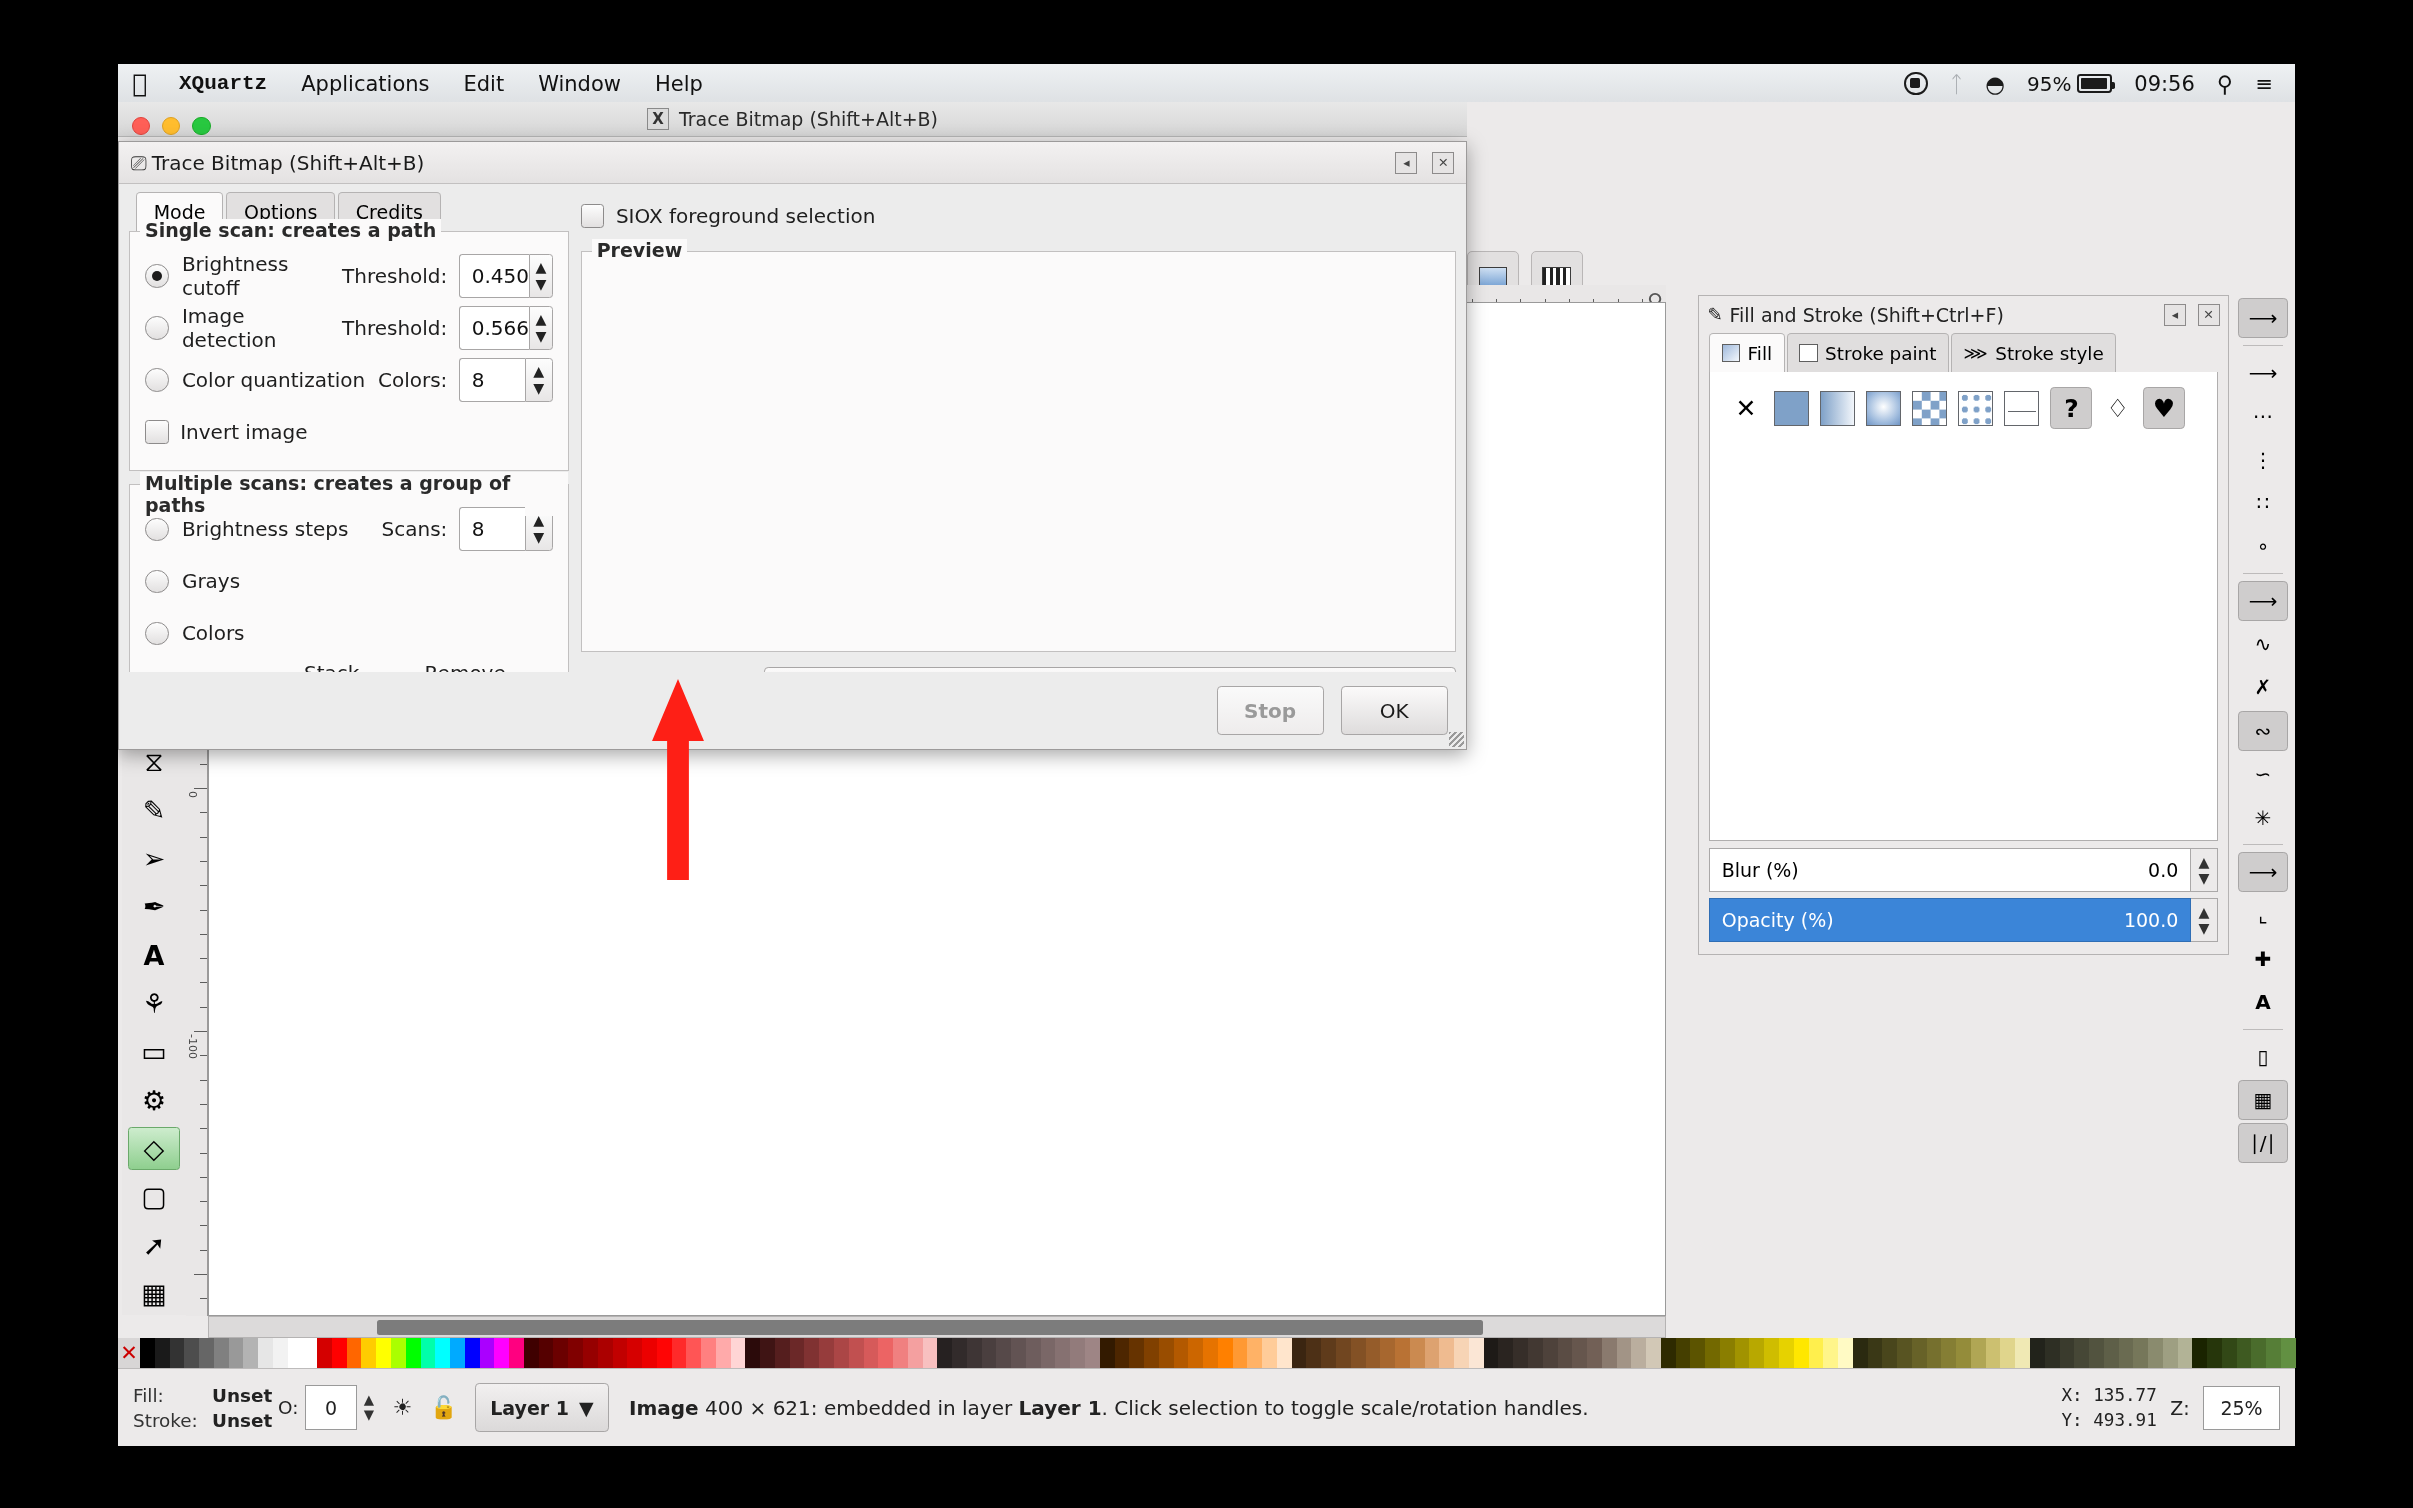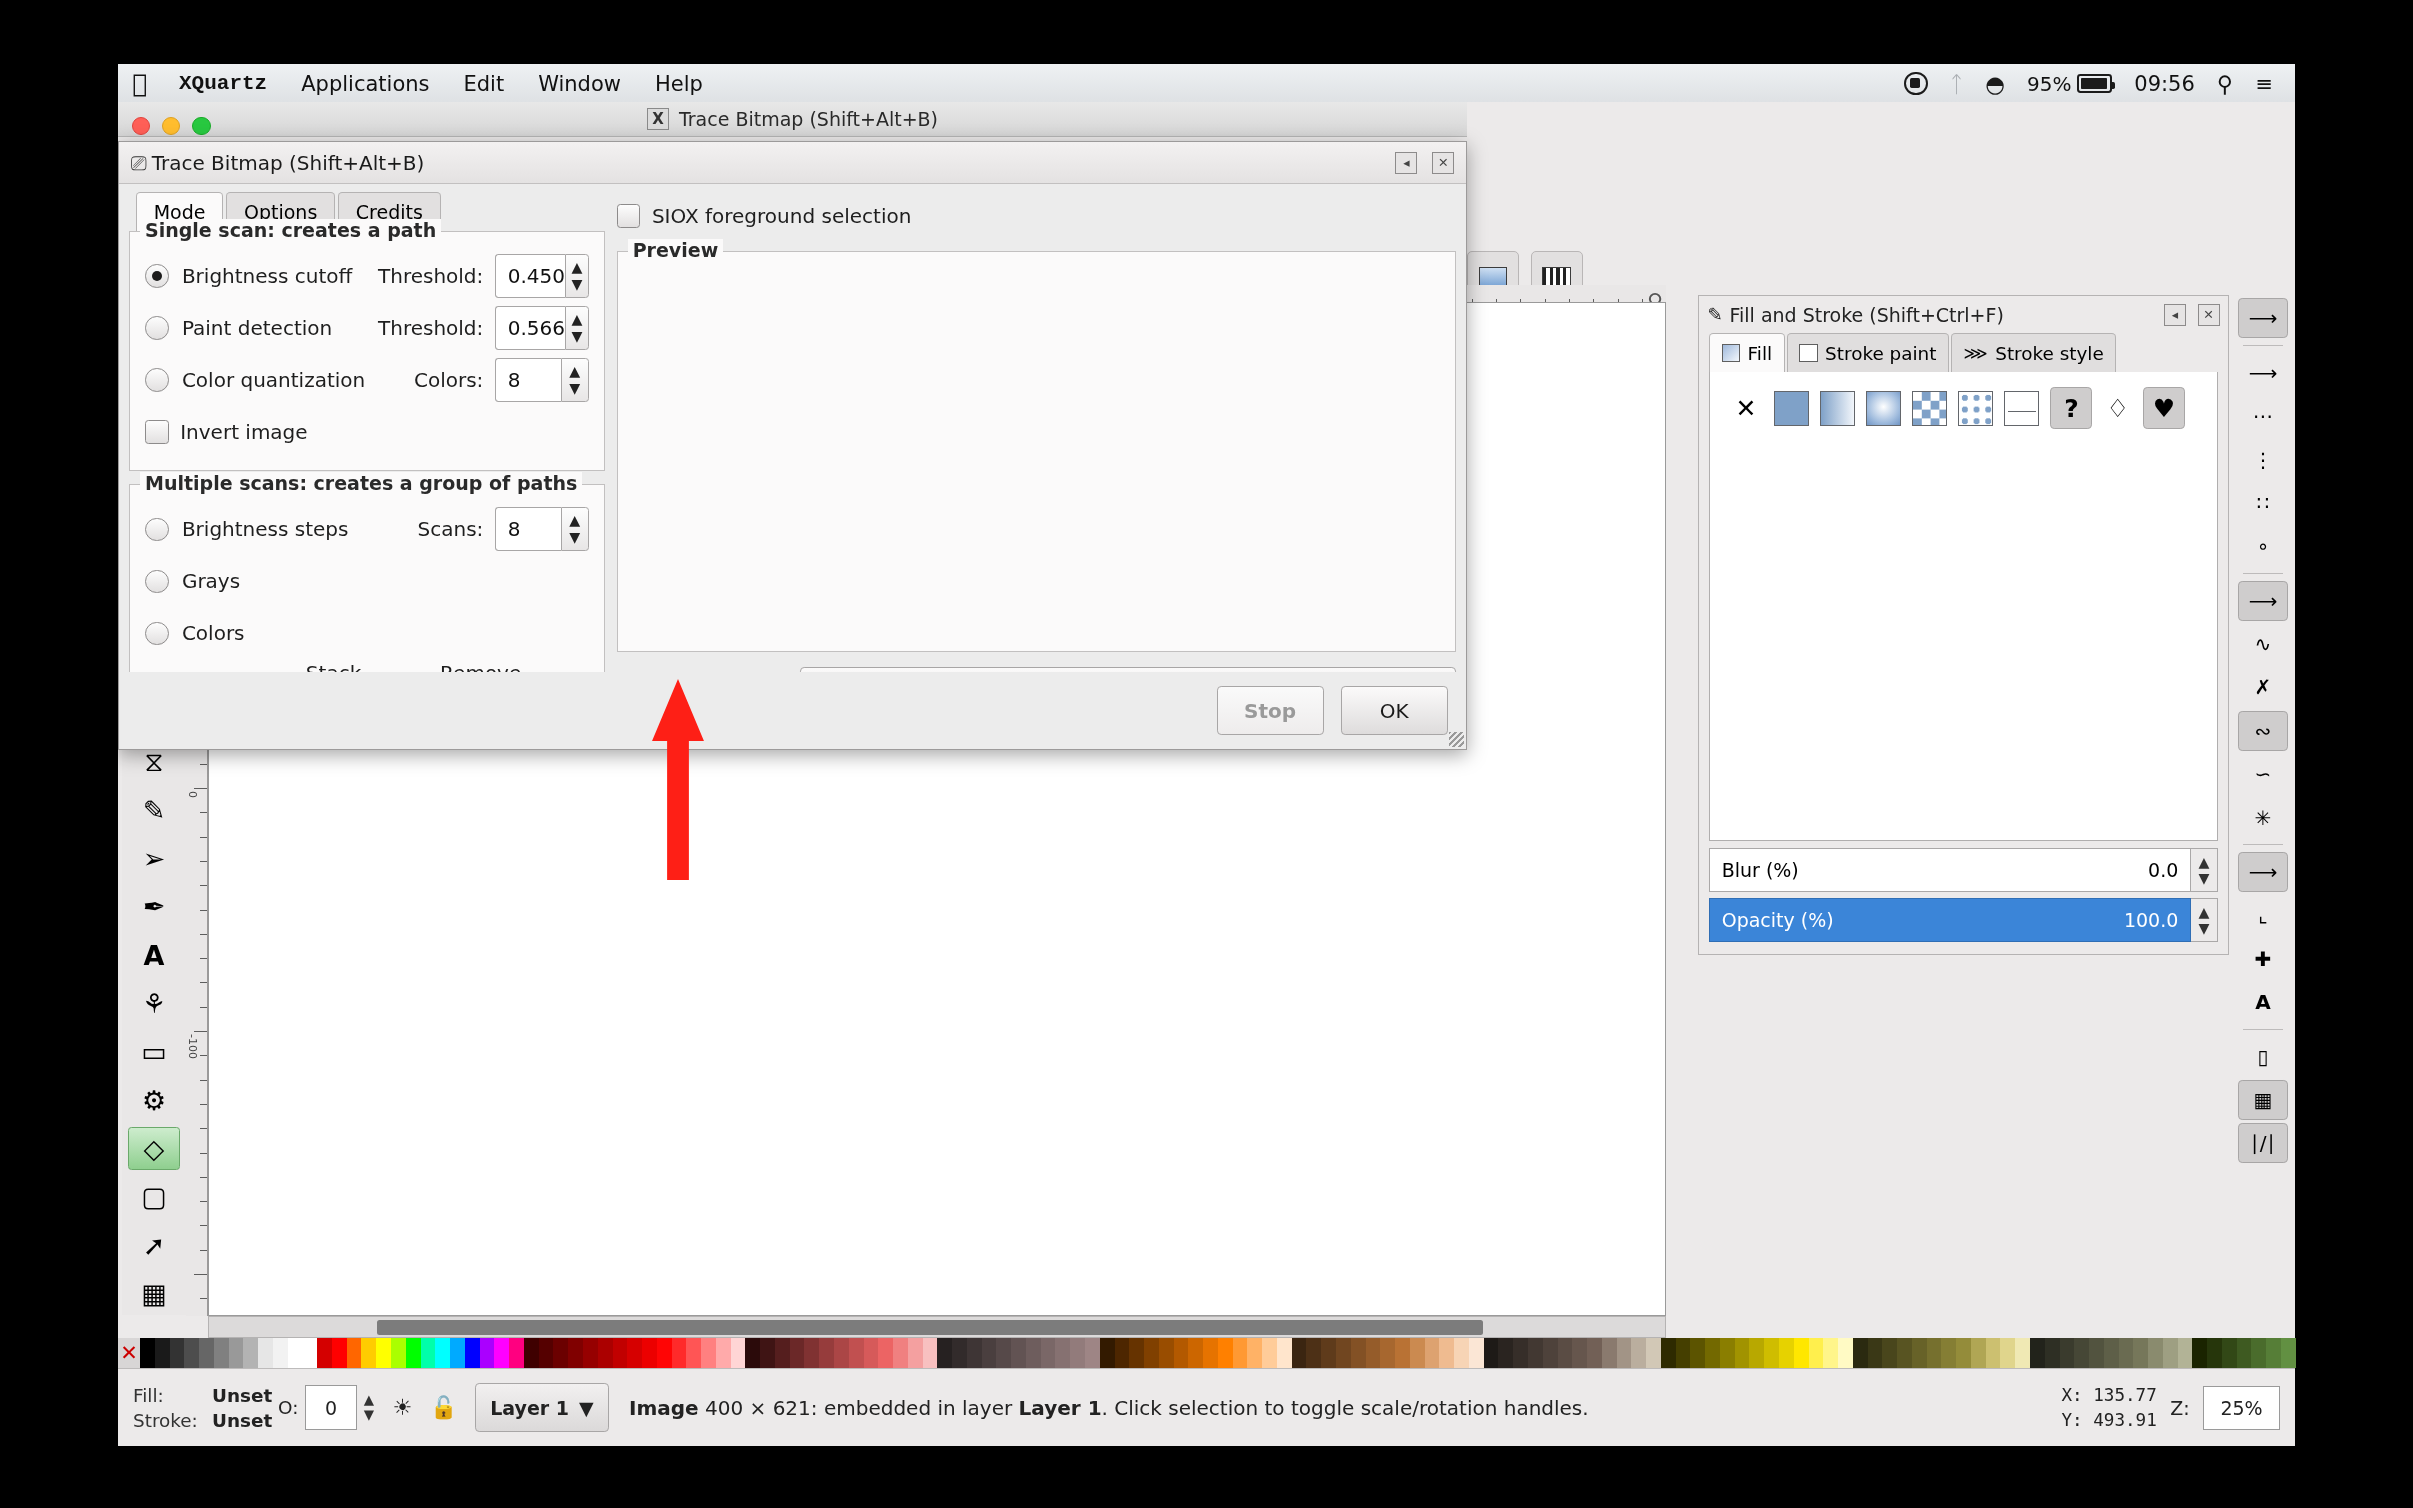--- a/index.html
+++ b/index.html
@@ -192,21 +192,21 @@
   .trace { position:absolute; left:118px; top:141px; width:1349px; height:609px;
            background:#ececec; border:0.8px solid #9c9a9a; z-index:10;
            box-shadow:0 5px 18.4px rgba(0,0,0,.35); }
   .trace .tbar { height:42px; display:flex; align-items:center; padding:0 11.7px;
                  background:linear-gradient(#f3f1f1,#e4e2e2); border-bottom:0.8px solid #c2c0c0; }
   .trace .tbar .t-ico{ font-size:20px; margin-right:5px; color:#333; }
   .trace .tbar .t-txt{ font-size:20px; color:#1b1b1b; }
   .trace .tbar .t-sp{ margin-left:auto; display:flex; gap:15px; }
 
   .trace .cols{ display:flex; padding:8.4px 10px 0 10px; height:503px; }
-  .colL{ width:476px; }
+  .colL{ width:440px; }
   .colR{ flex:1; padding-left:11.7px; }
 
   .tabs{ display:flex; gap:2.5px; padding-left:6.7px; }
   .tab{ height:39px; padding:0 17px; display:flex; align-items:center; font-size:19px;
         background:#e2e0e0; border:0.8px solid #b5b3b3; border-bottom:none; border-radius:4.2px 4.2px 0 0; }
   .tab.active{ background:#fbfafa; }
 
   .grp{ border:0.8px solid #c2c0c0; background:#fbfafa; position:relative; padding:18.4px 15px 11.7px 15px;
         margin-top:-0.8px; }
   .grp > .legend{ position:absolute; top:-12.6px; left:10px; background:#fbfafa; padding:0 5px;
@@ -778,21 +778,21 @@
               <span class="inp">0.450</span>
               <span class="ar">
                   <i>▲</i>
                   <i>▼</i>
                 </span>
             </span>
           </div>
 
           <div class="row">
             <span class="radio"></span>
-            <span class="rlabel">Paint detection</span>
+            <span class="rlabel">Image detection</span>
             <span class="spacer"></span>
             <span class="fieldlab">Threshold:</span>
             <span class="spin">
               <span class="inp">0.566</span>
               <span class="ar">
                   <i>▲</i>
                   <i>▼</i>
                 </span>
             </span>
           </div>

